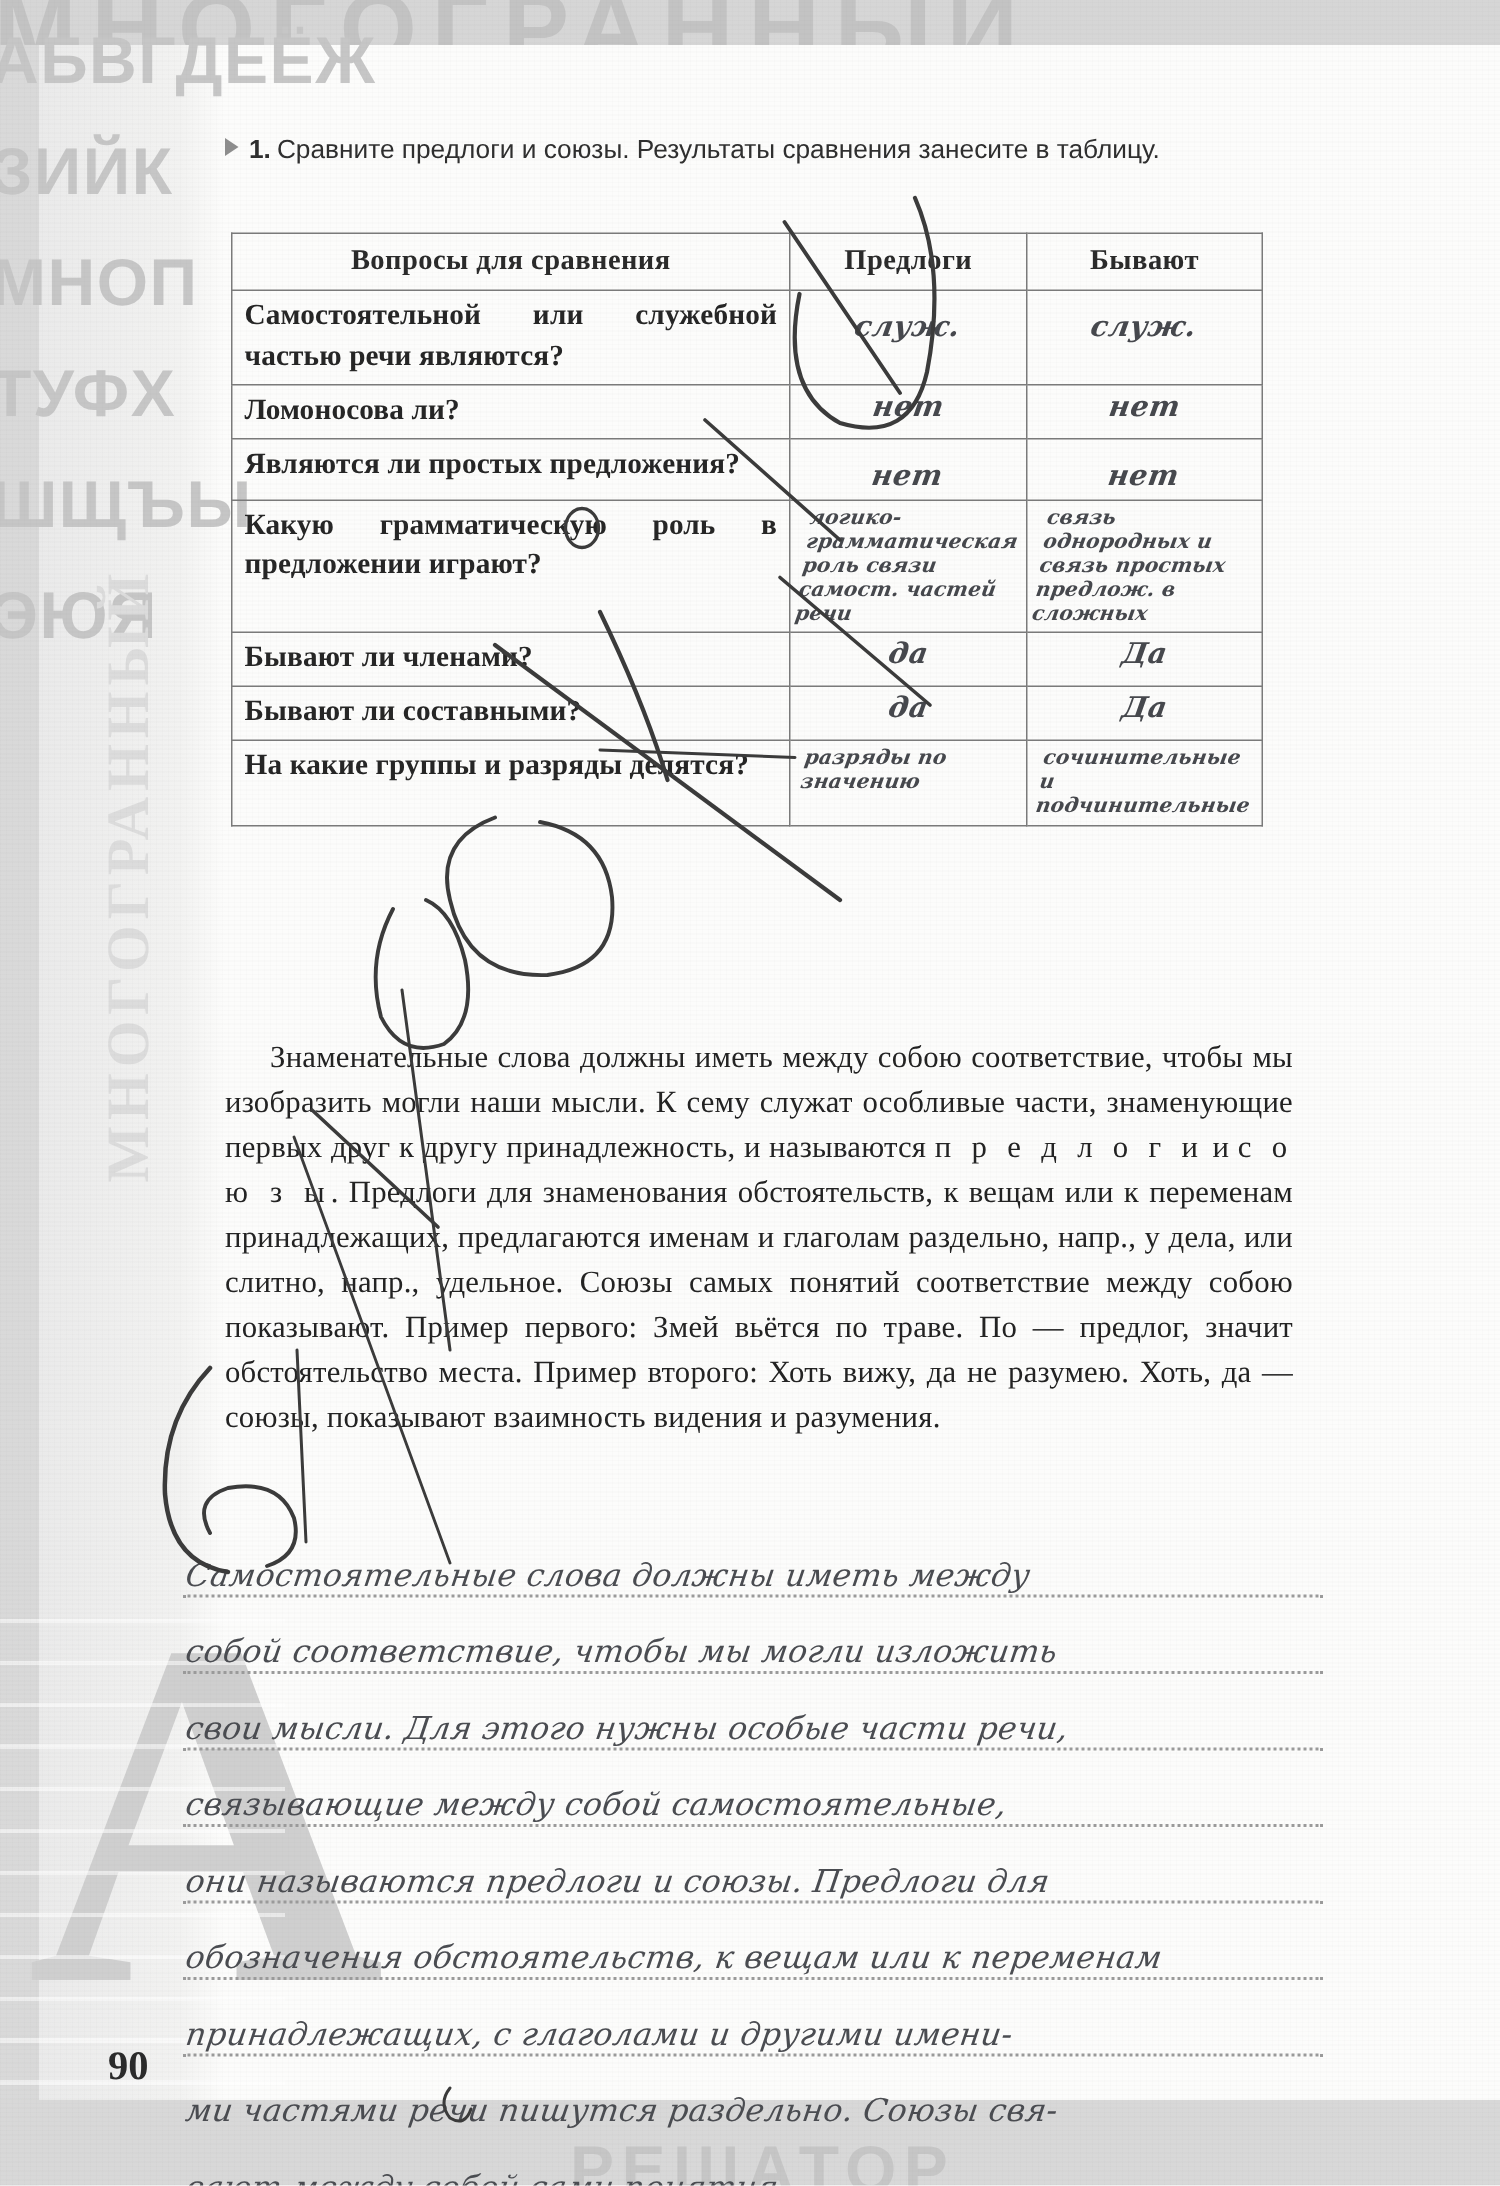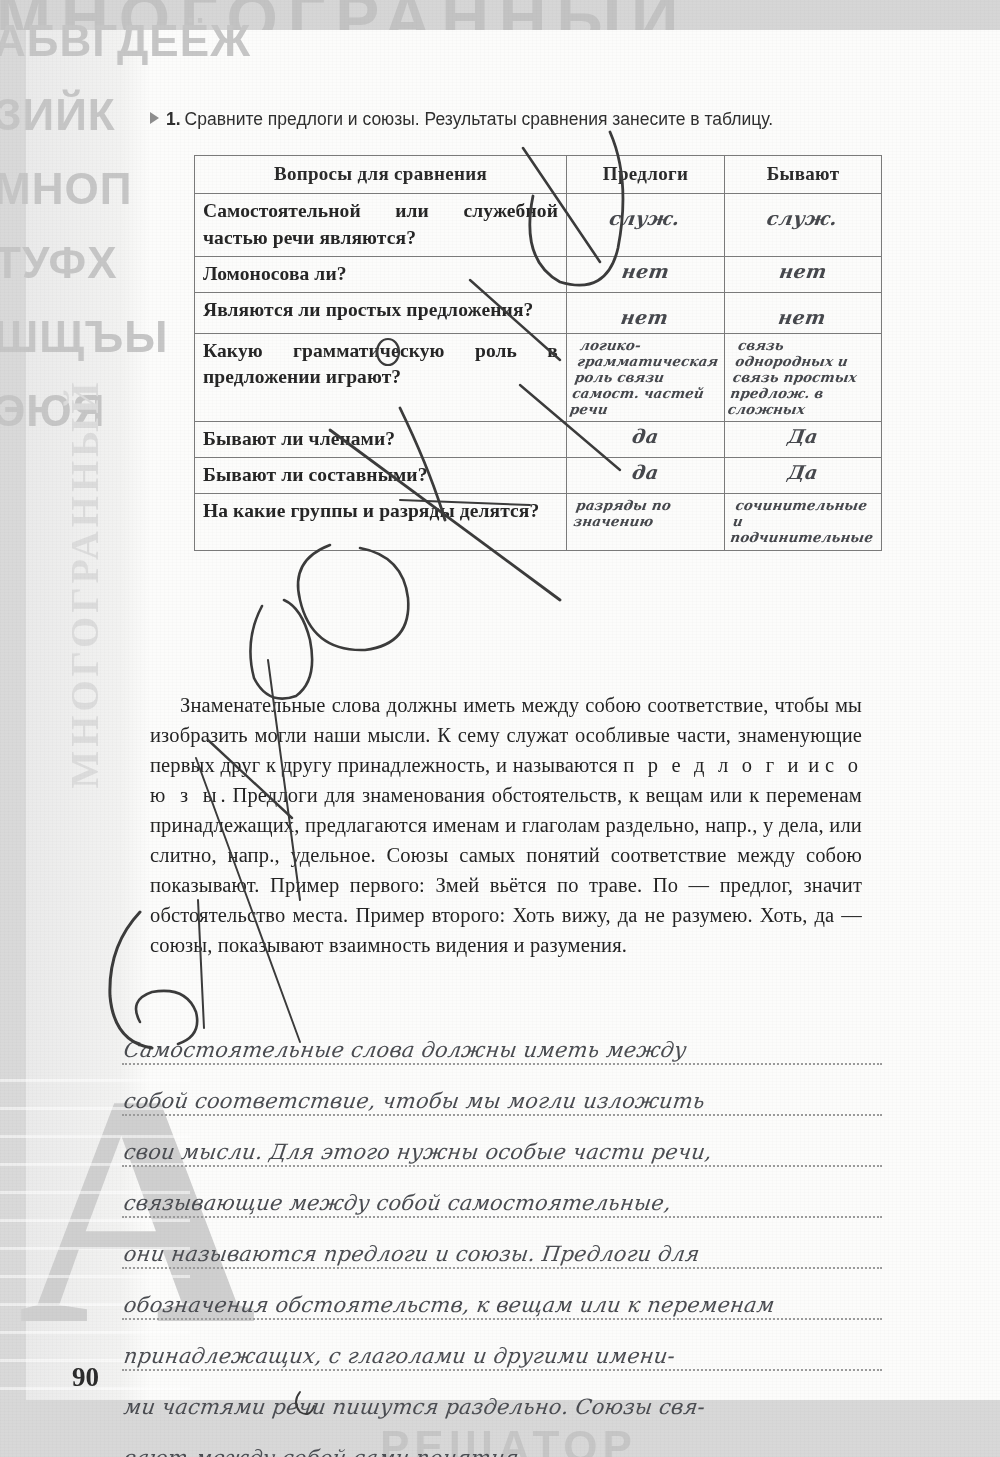--- a/index.html
+++ b/index.html
@@ -91,21 +91,20 @@
   }
   .tnum{font-weight:700;margin-right:4px;}
 
   
   table.cmp{
     position:absolute;
     left:154px;top:155px;
     width:687px;
     border-collapse:collapse;
     table-layout:fixed;
-    margin-left:40px;
   }
   table.cmp td, table.cmp th{
     border:1.3px solid #7a7a7a;
     padding:4px 8px;
     vertical-align:top;
     font-weight:bold;
   }
   table.cmp th{
     text-align:center;
     font-family:"Liberation Serif", serif;
@@ -217,21 +216,21 @@
   <div class="wm-bigA-stripes"></div>
 
   <div class="wm-bottomband">
     <span>РЕШАТОР</span>
   </div>
 
   <div class="grain"></div>
 
   <div id="content">
 
-    <div class="task" style="left:150px;top:86px;width:712px;margin-top:20px;">
+    <div class="task" style="left:150px;top:86px;width:712px;">
       <span class="tri"></span><span class="tnum">1.</span><span>Сравните предлоги и союзы. Результаты сравнения занесите в таблицу.</span>
     </div>
 
     <table class="cmp">
       <colgroup>
         <col class="col-q">
           <col class="col-p">
           <col class="col-s">
       </colgroup>
       <thead>

